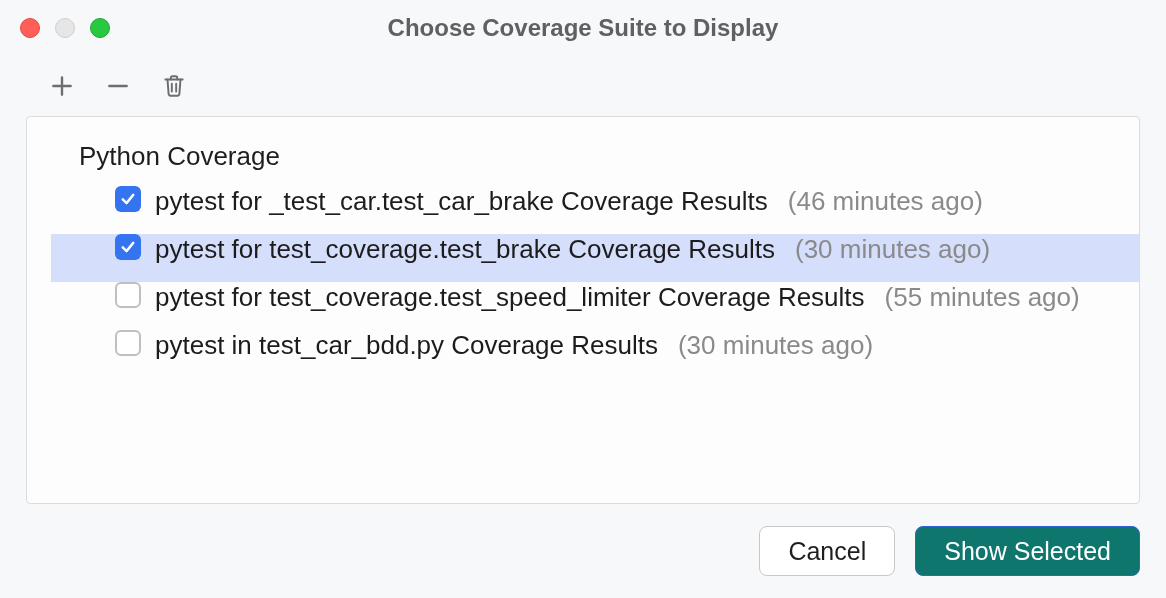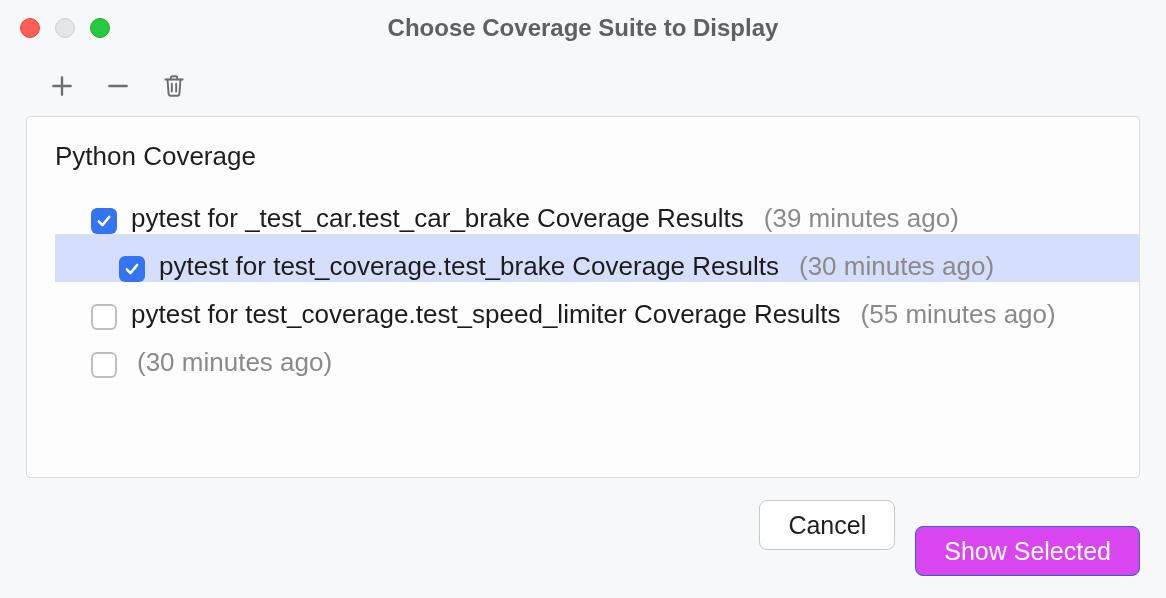--- a/index.html
+++ b/index.html
@@ -70,37 +70,37 @@
     .tool-btn svg { width: 26px; height: 26px; }
     .list-panel {
       margin: 0 26px;
       border: 1px solid #dcdcdc;
       border-radius: 4px;
       background: #fdfdfd;
       flex: 1;
       min-height: 0;
       padding-top: 18px;
       padding-bottom: 18px;
+      padding-left: 24px;
     }
     .group-header {
       font-size: 26px;
       color: #1e1e1e;
       padding: 6px 28px 14px 28px;
     }
     .suite-row {
       display: flex;
-      align-items: flex-end;
+      align-items: flex-start;
       height: 48px;
       padding-left: 64px;
       gap: 14px;
       font-size: 26px;
     }
     .suite-row.selected {
       background: #d5defb;
-      margin-left: 28px;
     }
     .checkbox {
       width: 26px;
       height: 26px;
       border-radius: 6px;
       flex-shrink: 0;
       display: flex;
       align-items: center;
       justify-content: center;
     }
@@ -142,24 +142,23 @@
       align-items: center;
       justify-content: center;
       cursor: pointer;
     }
     .btn.secondary {
       background: #fff;
       border: 1.5px solid #c8c8c8;
       color: #1e1e1e;
     }
     .btn.primary {
-      background: #d946ef;
+      background: #0f766e;
       border: 1.5px solid #2f63cf;
       color: #fff;
-      margin-top: 26px;
     }
   </style>
 </head>
 <body>
 
 <div class="window">
 
   <div class="titlebar">
     <div class="traffic-lights">
       <div class="tl tl-close"></div>
@@ -193,38 +192,39 @@
   <div class="list-panel">
     <div class="group-header">Python Coverage</div>
     <div id="suite-rows">
         <div class="suite-row">
           <div class="checkbox checked">
             <svg viewBox="0 0 24 24">
               <path d="M5 12.5l5 5 9-11"></path>
             </svg>
           </div>
           <span class="suite-label">pytest for _test_car.test_car_brake Coverage Results</span>
-          <span class="suite-time">(39 minutes ago)</span>
+          <span class="suite-time">(46 minutes ago)</span>
         </div>
         <div class="suite-row selected">
           <div class="checkbox checked">
             <svg viewBox="0 0 24 24">
               <path d="M5 12.5l5 5 9-11"></path>
             </svg>
           </div>
           <span class="suite-label">pytest for test_coverage.test_brake Coverage Results</span>
           <span class="suite-time">(30 minutes ago)</span>
         </div>
         <div class="suite-row">
           <div class="checkbox unchecked"></div>
           <span class="suite-label">pytest for test_coverage.test_speed_limiter Coverage Results</span>
           <span class="suite-time">(55 minutes ago)</span>
         </div>
         <div class="suite-row">
           <div class="checkbox unchecked"></div>
+          <span class="suite-label">pytest in test_car_bdd.py Coverage Results</span>
           <span class="suite-time">(30 minutes ago)</span>
         </div>
       </div>
   </div>
 
   <div class="button-row">
     <div class="btn secondary">Cancel</div>
     <div class="btn primary">Show Selected</div>
   </div>
 

